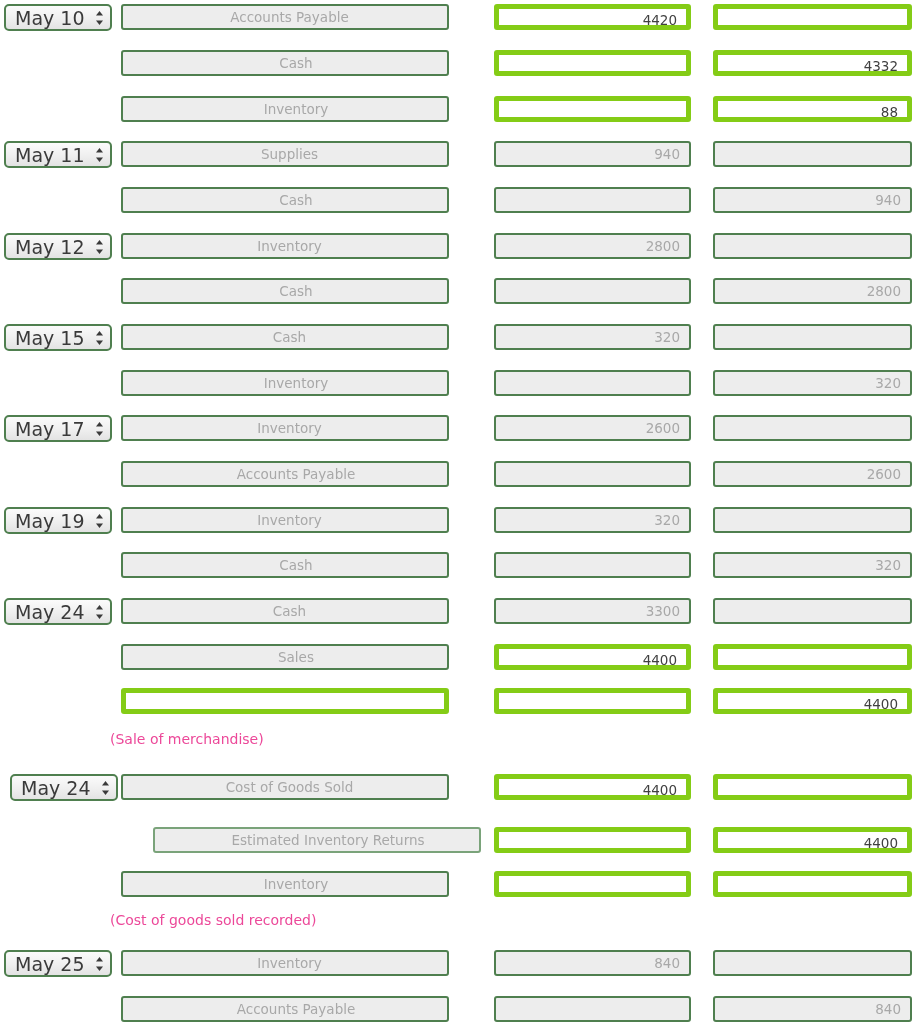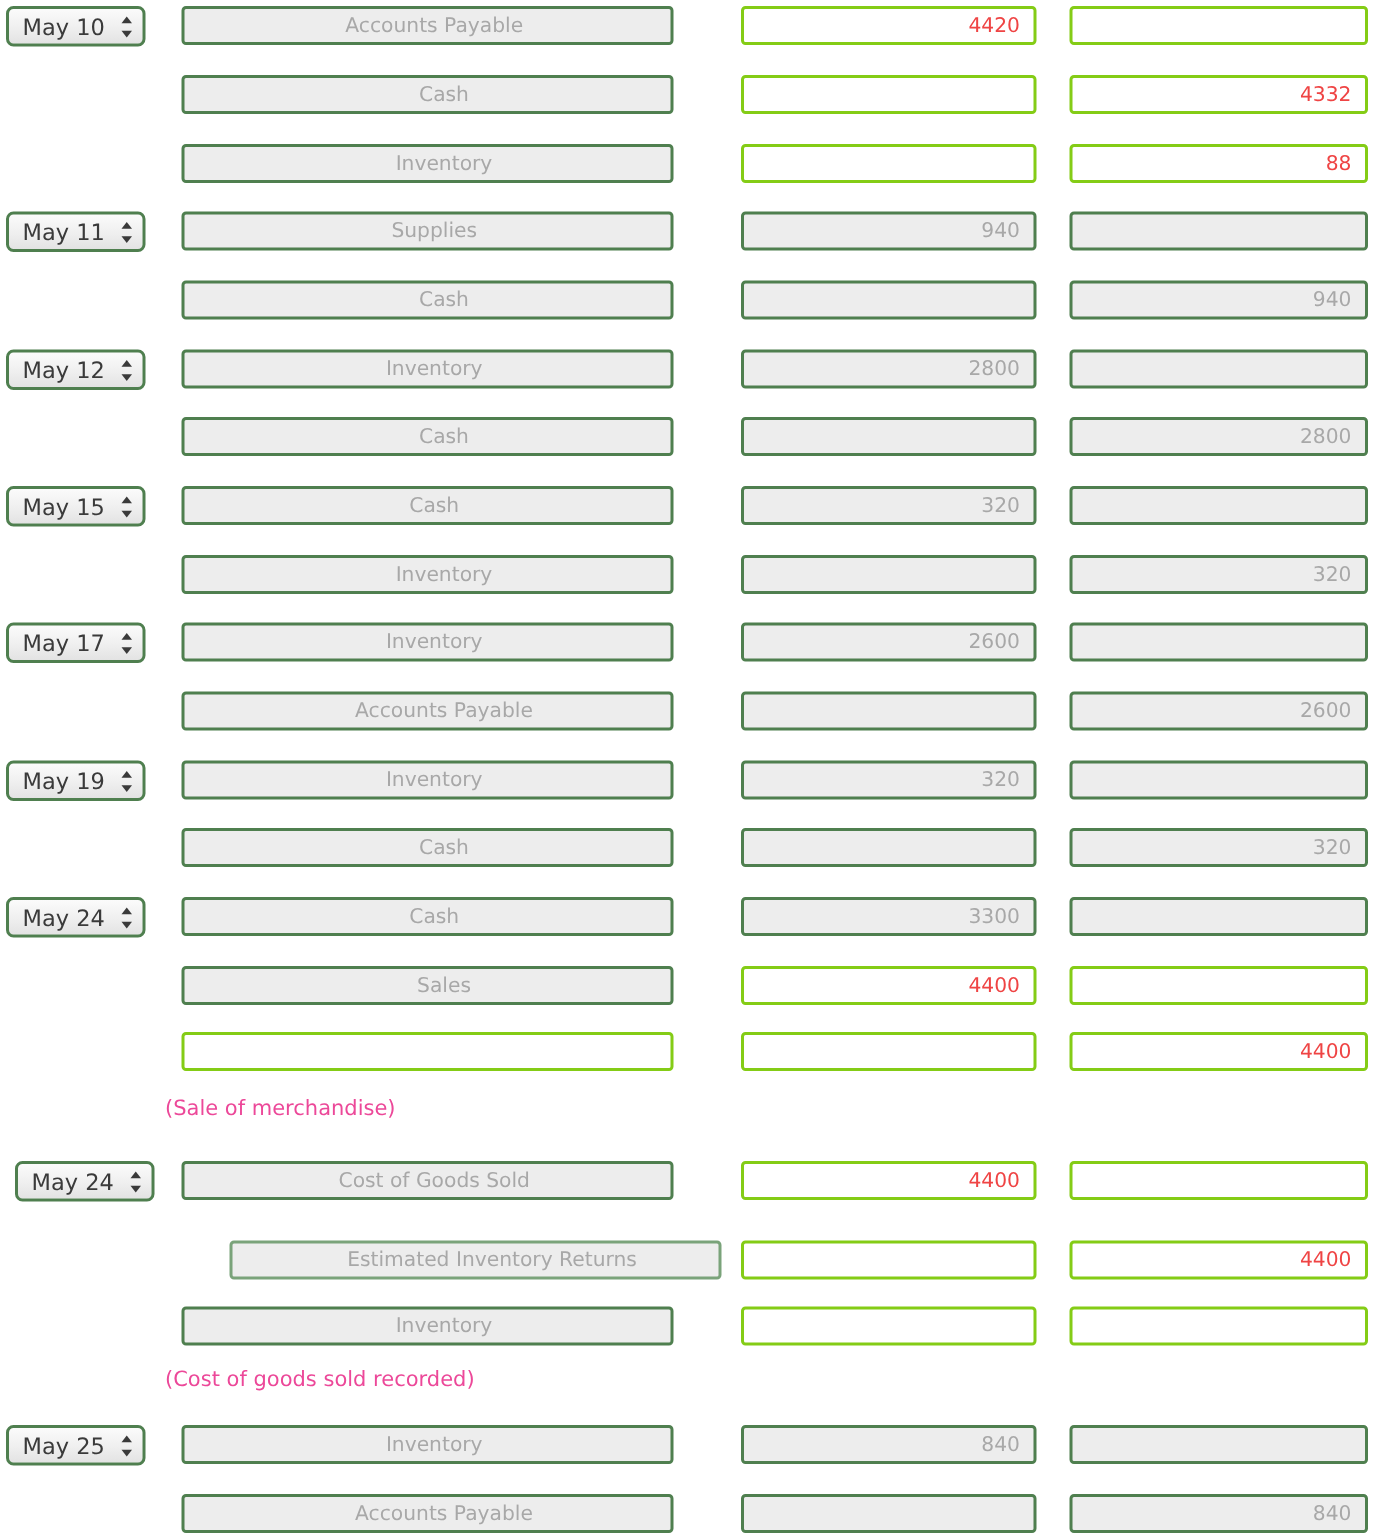--- a/index.html
+++ b/index.html
@@ -39,21 +39,21 @@
     display: inline-flex;
     align-items: center;
     justify-content: space-between;
     box-sizing: border-box;
     height: 27px;
     padding: 0 6px 0 9px;
     border: 2px solid #4f7f4f;
     border-radius: 5px;
     background: linear-gradient(180deg, #fbfbfb 0%, #efefef 55%, #e3e3e3 100%);
     color: #3a3a3a;
-    font-size: 15px;
+    font-size: 19px;
     font-family: "DejaVu Sans", sans-serif;
     white-space: nowrap;
   }
   .date-select .dlabel {
     margin-right: 10px;
   }
   .date-select .spin {
     display: inline-flex;
     flex-direction: column;
     line-height: 0;
@@ -76,23 +76,23 @@
   .fld.green {
     border: 2px solid #4f7f4f;
     background: #ededed;
     color: #a8a8a8;
   }
   .fld.green.light {
     border-color: #7aa37a;
     margin-left: 32px;
   }
   .fld.red {
-    border: 2px solid #84cc16;
+    border: 5px solid #84cc16;
     background: #ffffff;
-    color: #ef4444;
+    color: #404040;
   }
 
   .acct {
     left: 121px;
     width: 328px;
     text-align: center;
     padding-left: 9px;
   }
   .acct.indent { padding-left: 22px; }
 

